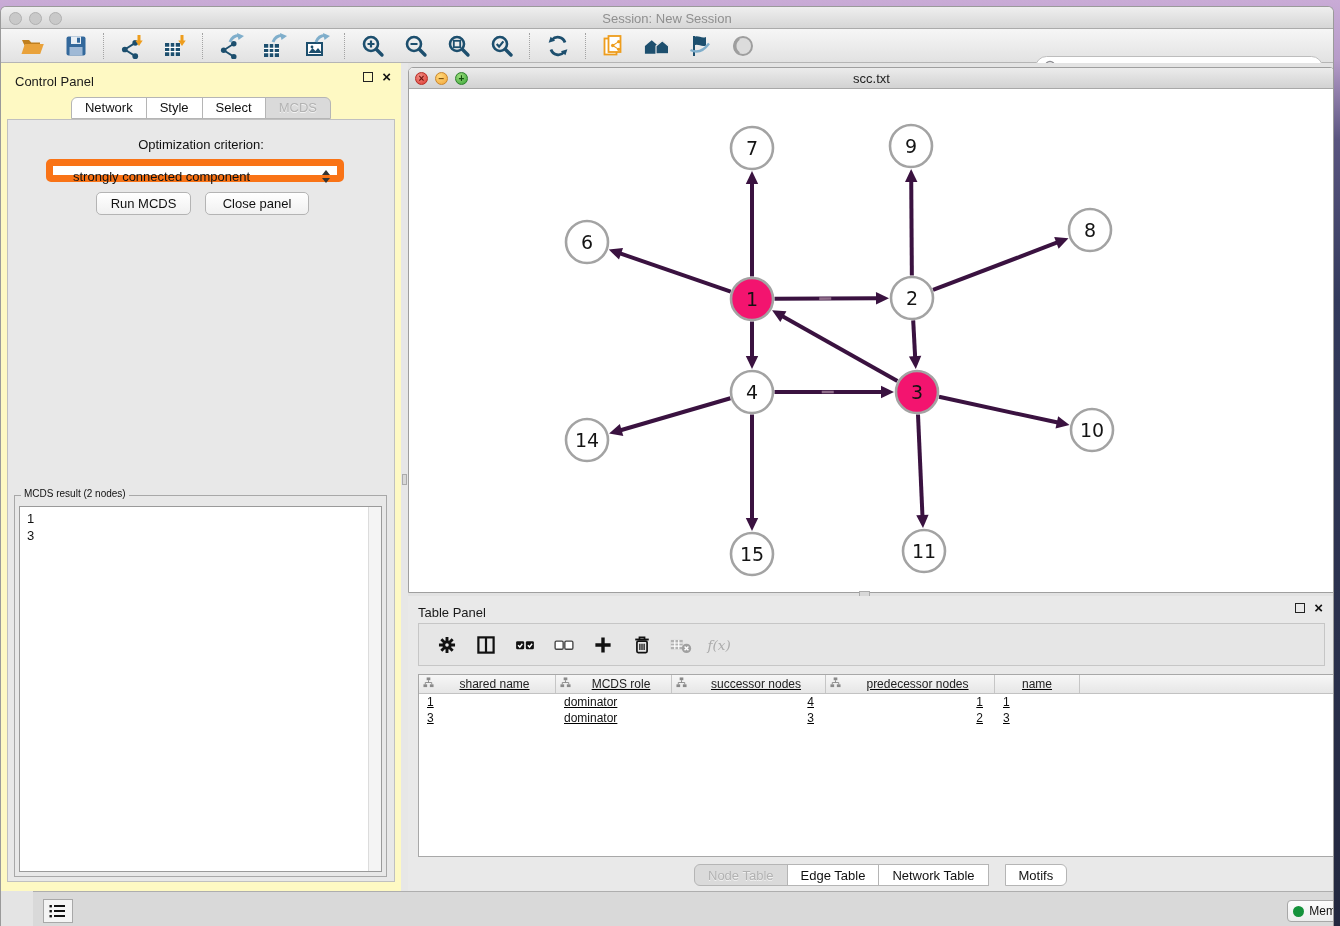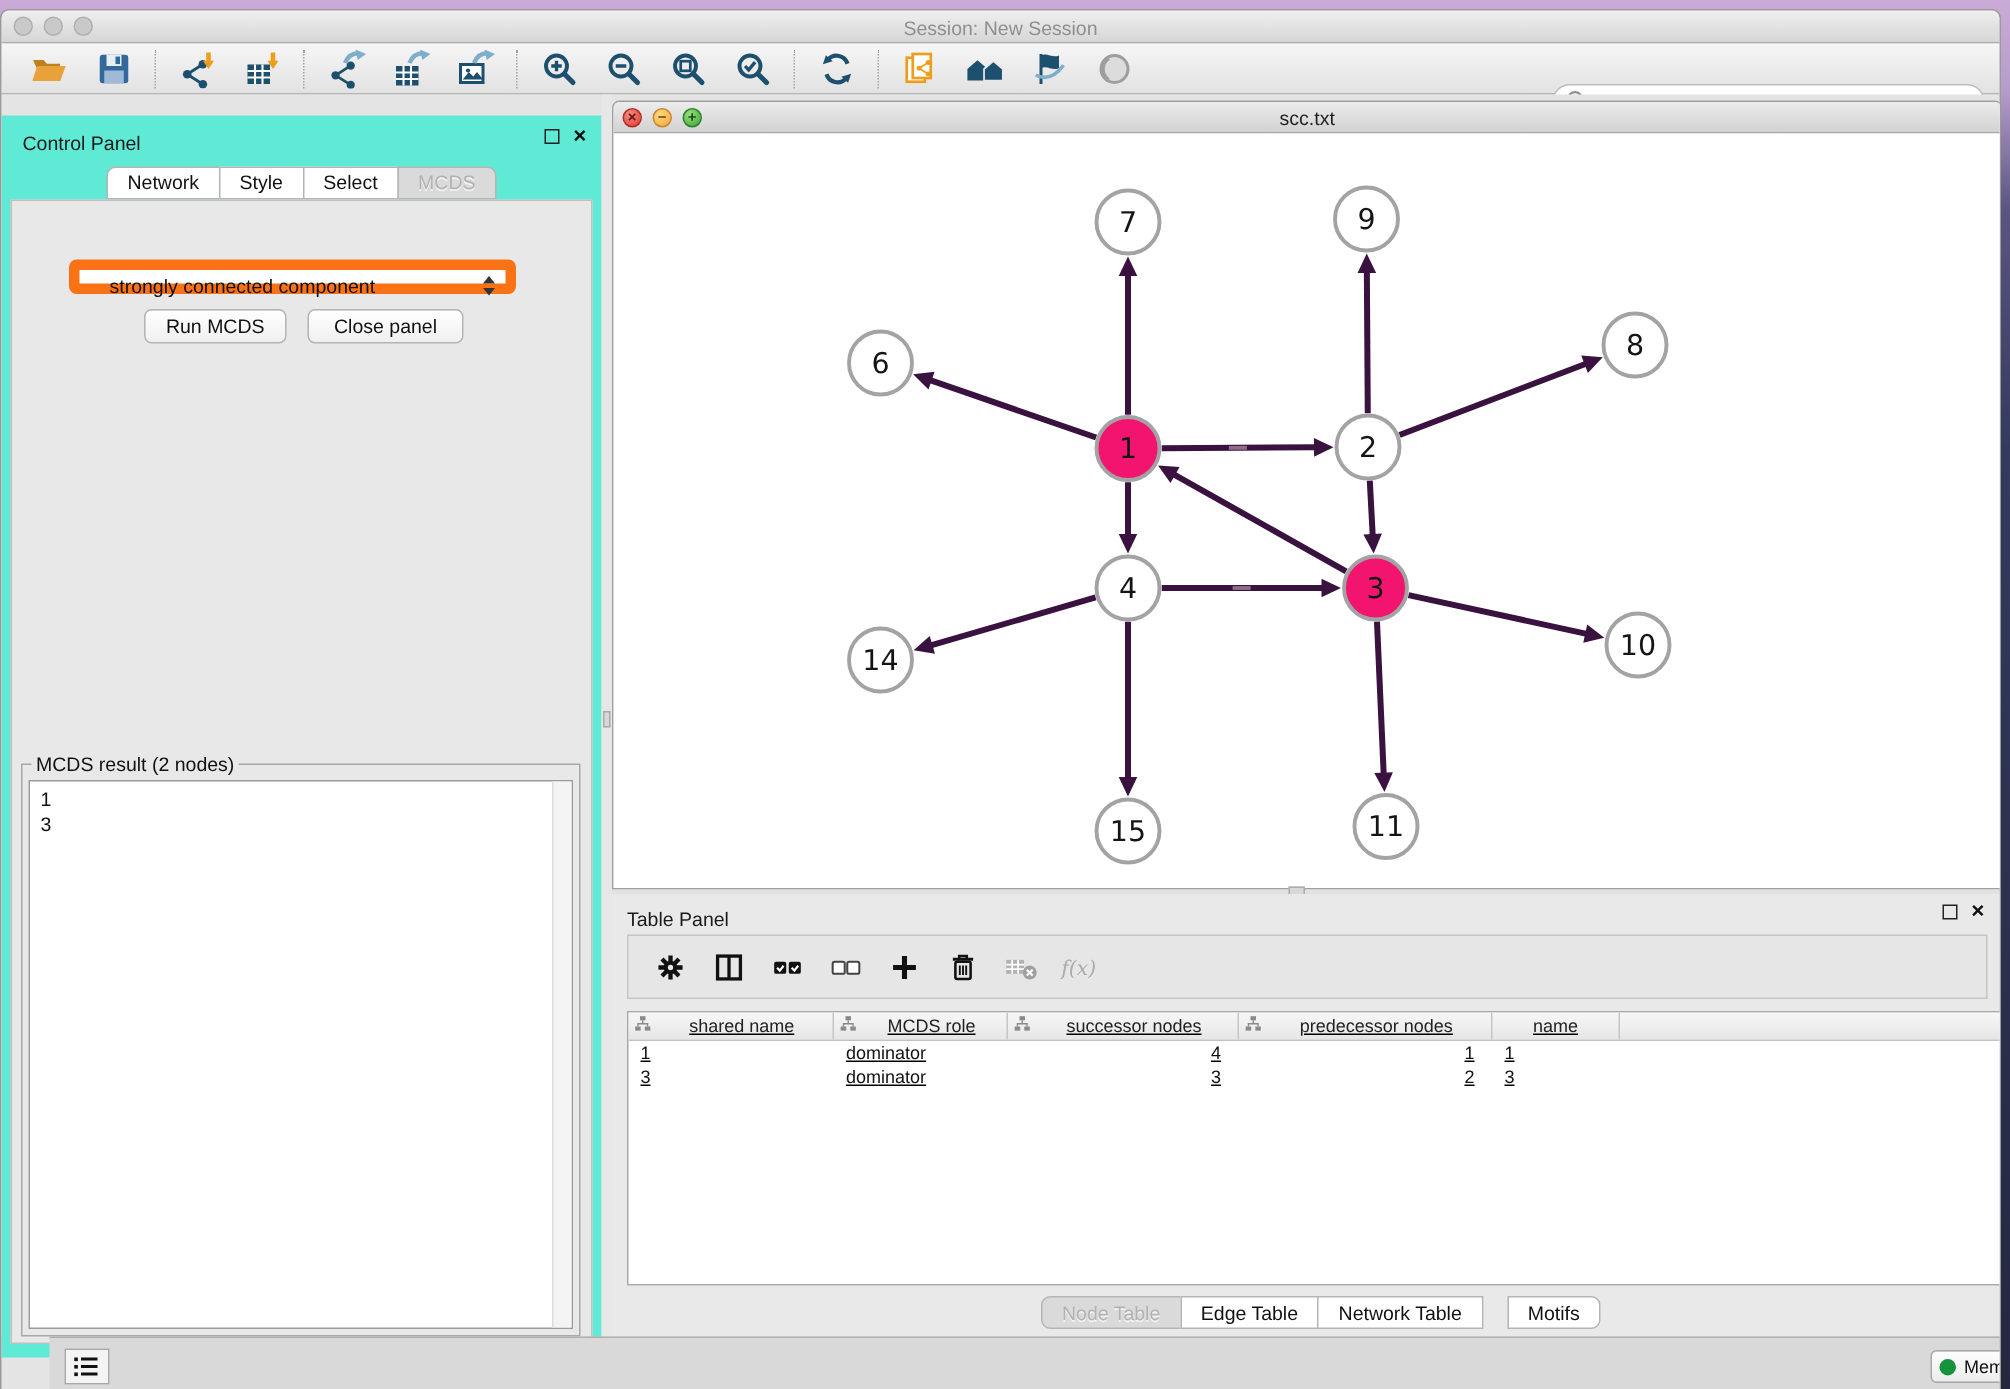--- a/index.html
+++ b/index.html
@@ -26,21 +26,21 @@
     display:flex; align-items:center; padding-left:10px; }
   .tool-icon { width:27px; height:27px; display:inline-flex; align-items:center; justify-content:center; margin:0 8px; }
   .tool-sep { width:1px; height:26px; border-left:1px dotted #a3a3a3; margin:0 6px; }
   #search-box { right:10px; top:27px; width:288px; height:23px; background:#fff;
     border:1px solid #bdbdbd; border-radius:12px; display:flex; align-items:center; padding-left:7px; }
 
   
   #workspace { left:0; top:56px; width:100%; height:828px; background:#e4e4e4; }
 
   
-  #control-panel { left:0; top:0; width:400px; height:828px; background:#5eead4;margin-top:14px; }
+  #control-panel { left:0; top:0; width:400px; height:828px; background:#fef9c3; }
   #cp-header-title { left:14px; top:11px; font-size:13px; color:#1a1a1a; }
   .panel-icons { display:flex; align-items:center; gap:9px; }
   .float-icon { width:10px; height:10px; border:1.6px solid #222; display:inline-block; background:transparent; }
   .close-icon { font-size:15px; font-weight:800; color:#111; line-height:10px; }
   #cp-tabs { left:0; top:34px; width:400px; height:22px; display:flex; justify-content:center; }
   .tab { height:22px; line-height:20px; padding:0 13px; font-size:13px; background:#fff;
     border:1px solid #b5b5b5; margin-left:-1px; color:#111; }
   .tab.first { border-radius:6px 0 0 0; margin-left:0; }
   .tab.last  { border-radius:0 6px 0 0; }
   .tab.active { background:#dadada; color:#b2b2b2; text-shadow:0 1px 0 #f2f2f2; }
@@ -51,21 +51,21 @@
   .stepper { position:absolute; right:7px; top:4px; }
   .stepper div { width:0; height:0; border-left:4px solid transparent; border-right:4px solid transparent; }
   .stepper .up { border-bottom:5px solid #333; margin-bottom:3px; }
   .stepper .dn { border-top:5px solid #333; }
   .mac-btn { height:23px; background:linear-gradient(180deg,#ffffff,#f0f0f0);
     border:1px solid #b4b4b4; border-radius:5px; font-size:13px; color:#111;
     display:flex; align-items:center; justify-content:center; font-family:"Liberation Sans",sans-serif; }
   #run-btn { left:88px; top:72px; width:95px; }
   #close-panel-btn { left:197px; top:72px; width:104px; }
   #result-group { left:6px; top:375px; width:373px; height:382px; border:1px solid #a8a8a8; }
-  #result-title { top:-8px; left:6px; background:#e8e8e8; padding:0 3px; font-size:13px; color:#111; position:absolute; }
+  #result-title { top:-8px; left:6px; background:#e8e8e8; padding:0 3px; font-size:10px; color:#111; position:absolute; }
   #result-text-wrap { left:4px; top:10px; right:4px; bottom:4px; background:#fff; border:1px solid #9a9a9a; }
   #mcds-result-text { font-size:13px; line-height:17px; padding:3px 7px; color:#111; white-space:pre; font-family:"Liberation Sans",sans-serif; }
   #result-scroll { position:absolute; right:0; top:0; bottom:0; width:13px; background:#f4f4f4; border-left:1px solid #dcdcdc; }
 
   
   #v-divider { left:400px; top:0; width:7px; height:828px; background:#e7e7e7; }
   #v-grip { left:1px; top:411px; width:5px; height:11px; background:#d8d8d8; border:1px solid #ababab; }
   #h-divider { left:407px; top:530px; width:927px; height:3px; background:#e2e2e2; }
   #h-grip { left:451px; top:-2px; width:11px; height:6px; background:#d8d8d8; border:1px solid #ababab; }
 
@@ -282,20 +282,21 @@
         <span class="float-icon"></span>
         <span class="close-icon">×</span>
       </div>
       <div id="cp-tabs" class="abs">
           <div class="tab first">Network</div>
           <div class="tab">Style</div>
           <div class="tab">Select</div>
           <div class="tab last active">MCDS</div>
         </div>
       <div id="cp-content" class="abs">
+        <div id="opt-label" class="abs">Optimization criterion:</div>
         <div id="criterion-select" class="abs">
           <span>strongly connected component</span>
           <span class="stepper">
               <div class="up"></div>
               <div class="dn"></div>
             </span>
         </div>
         <div id="run-btn" class="abs mac-btn">Run MCDS</div>
         <div id="close-panel-btn" class="abs mac-btn">Close panel</div>
         <div id="result-group" class="abs">

